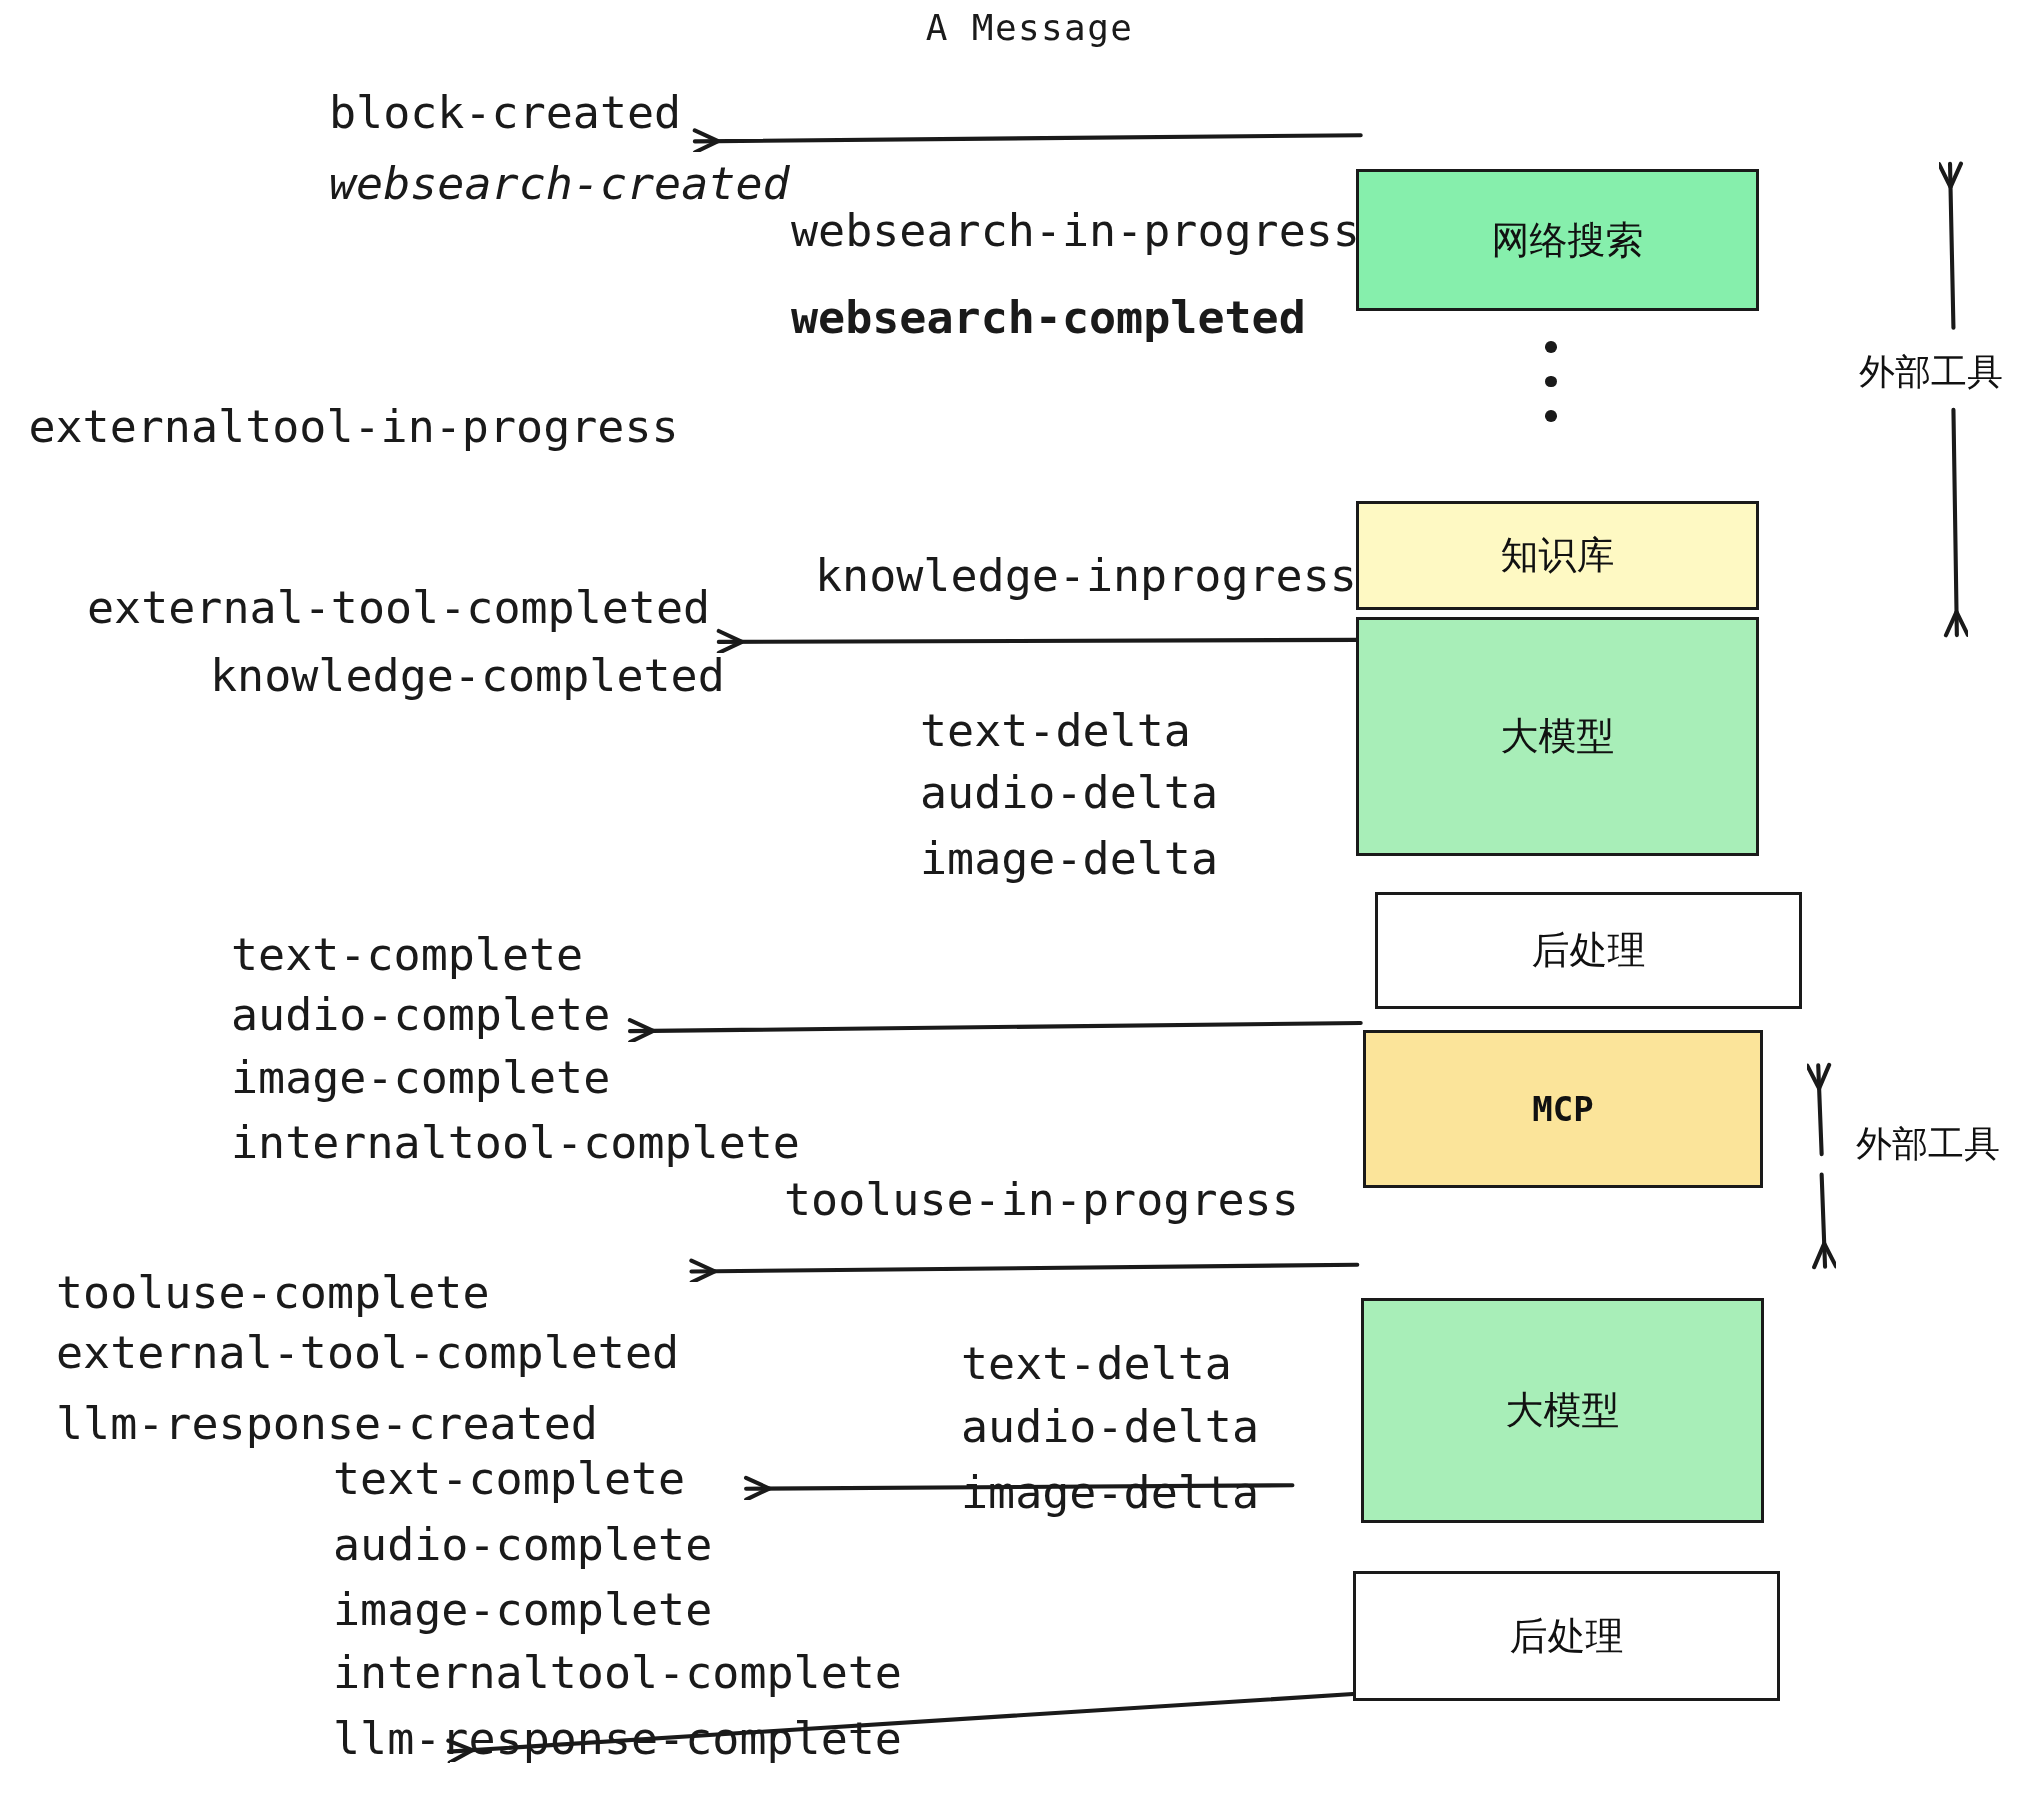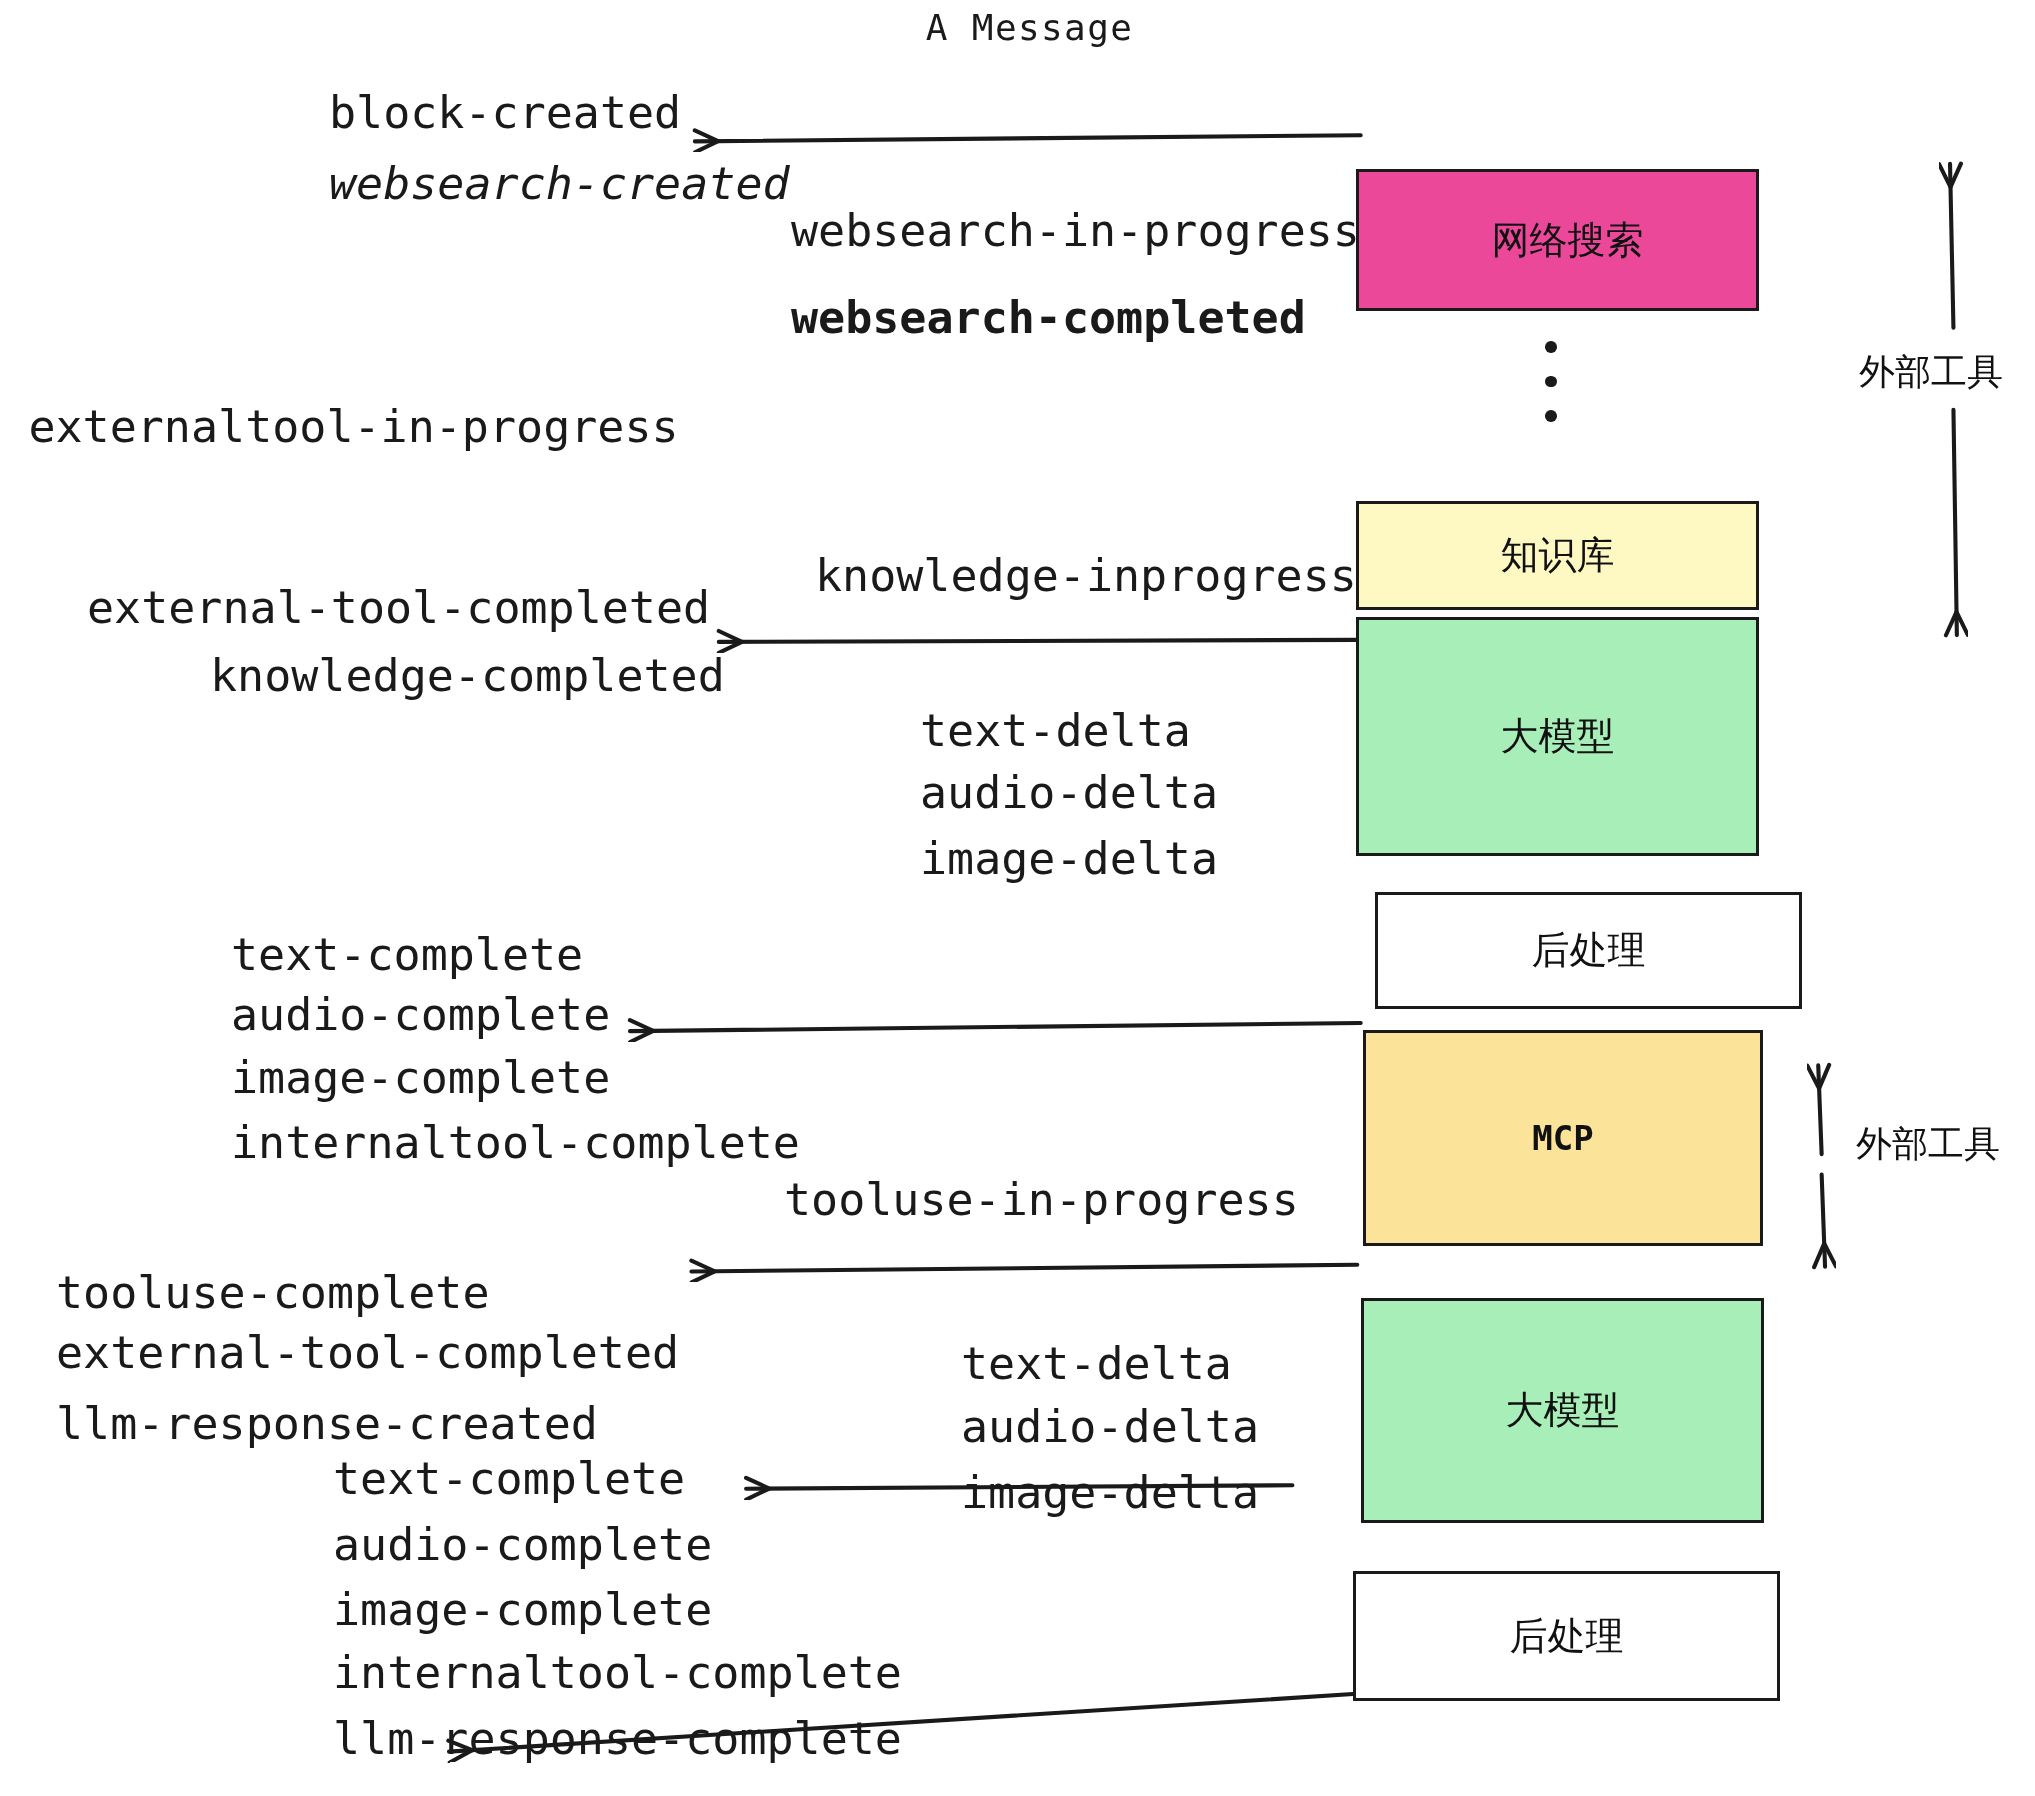--- a/index.html
+++ b/index.html
@@ -159,21 +159,21 @@
     </g>
 
     <g stroke="#1a1a1a" stroke-width="6" fill="none" stroke-linecap="round">
       <path d="M2843,480 L2838,240" marker-end="url(#ahv)"></path>
       <path d="M2843,600 L2848,930" marker-end="url(#ahv)"></path>
       <path d="M2650,1690 L2645,1560" marker-end="url(#ahv)"></path>
       <path d="M2650,1720 L2655,1855" marker-end="url(#ahv)"></path>
     </g>
   </svg>
 
-  <div class="box" style="left: 1344px; top: 169px; width: 403px; height: 142px; background: #ec4899; padding-left: 20px;">
+  <div class="box" style="left: 1344px; top: 169px; width: 403px; height: 142px; background: #86efac; padding-left: 20px;">
     <span class="cjk">网络搜索</span>
   </div>
 
   <div class="dots" style="left:1533px; top:341px;">
     <i></i>
     <i></i>
     <i></i>
   </div>
 
   <div class="box" style="left: 1344px; top: 501px; width: 403px; height: 109px; background: #fef9c3;">
@@ -181,21 +181,21 @@
   </div>
 
   <div class="box" style="left: 1344px; top: 617px; width: 403px; height: 239px; background: rgb(168, 238, 184);">
     <span class="cjk">大模型</span>
   </div>
 
   <div class="box" style="left: 1363px; top: 892px; width: 427px; height: 117px; background: rgb(255, 255, 255);">
     <span class="cjk">后处理</span>
   </div>
 
-  <div class="box mcp-label" style="left: 1351px; top: 1030px; width: 400px; height: 216px; background: rgb(251, 228, 154); text-align: right;">
+  <div class="box mcp-label" style="left: 1351px; top: 1030px; width: 400px; height: 158px; background: rgb(251, 228, 154); text-align: right;">
     <span>MCP</span>
   </div>
 
   <div class="box" style="left: 1349px; top: 1298px; width: 403px; height: 225px; background: rgb(168, 238, 184);">
     <span class="cjk">大模型</span>
   </div>
 
   <div class="box" style="left: 1341px; top: 1571px; width: 427px; height: 130px; background: rgb(255, 255, 255);">
     <span class="cjk">后处理</span>
   </div>

